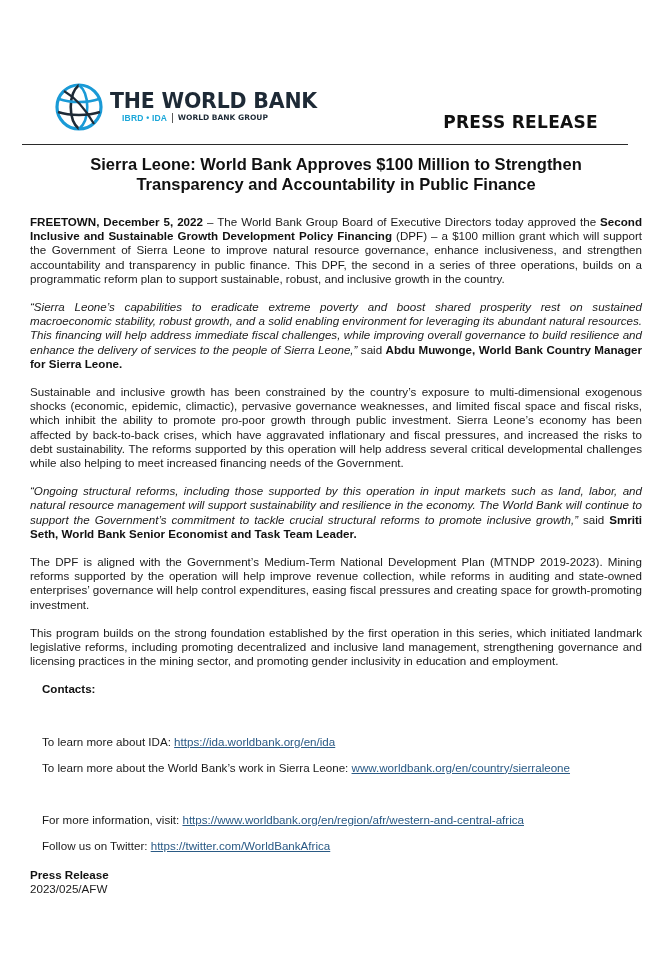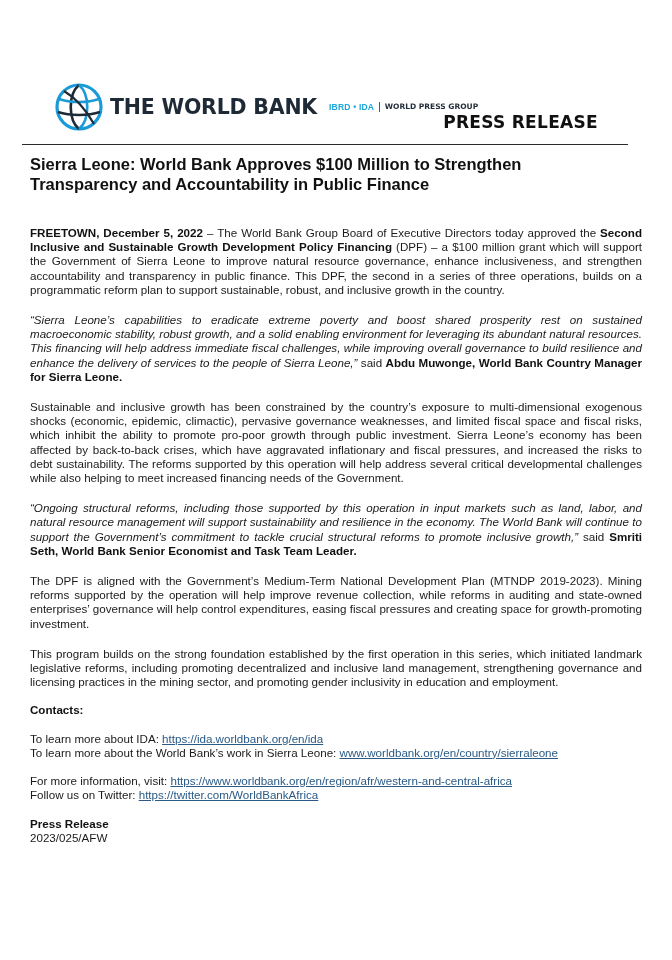--- a/index.html
+++ b/index.html
@@ -8,47 +8,47 @@
       font-family: "Liberation Sans", sans-serif; color: #1a1a1a;
     }
     .header {
       position: absolute; left: 22px; top: 80px; width: 606px; height: 64px;
       border-bottom: 1.5px solid #2a2a2a;
     }
     .logo {
       position: absolute; left: 32px; top: 2px; display: flex; align-items: center;
     }
     .globe { width: 50px; height: 50px; }
-    .logo-text { margin-left: 6px; display: flex; }
+    .logo-text { margin-left: 6px; display: flex; flex-direction: column; }
     .logo-title {
       font-family: "DejaVu Sans", sans-serif; font-weight: bold; font-size: 20.5px;
       color: #1e2a36; letter-spacing: -0.2px; line-height: 22px;
     }
     .logo-sub { display: flex; align-items: center; font-size: 8.5px; line-height: 12px; padding-left: 12px; }
     .logo-sub .ibrd { color: #1aa7d9; font-weight: bold; letter-spacing: 0.2px; }
     .logo-sub .sep { color: #333; margin: 0 4px; font-size: 10px; }
     .logo-sub .group { color: #1e2a36; font-weight: bold; font-family: "DejaVu Sans", sans-serif; font-size: 7.5px; }
     .press-badge {
       position: absolute; right: 30px; top: 32px;
       font-family: "DejaVu Sans", sans-serif; font-weight: bold; font-size: 17px;
       color: #111; letter-spacing: 0.3px;
     }
     .headline {
       position: absolute; left: 30px; top: 154px; width: 612px;
-      font-weight: bold; font-size: 16.5px; line-height: 20px; color: #111;
+      text-align: center; font-weight: bold; font-size: 16.5px; line-height: 20px; color: #111;
     }
     .body {
       position: absolute; left: 30px; top: 210px; width: 612px;
       font-size: 11.6px; line-height: 14.2px; color: #1a1a1a;
     }
-    .body p { margin: 16px 0 14px 0; text-align: justify; }
+    .body p { margin: 5px 0 14px 0; text-align: justify; }
     .body p.quote { font-style: italic; }
     .body p.quote .plain { font-style: normal; }
     .body b { font-weight: bold; font-style: normal; color: #111; }
-    .contacts-block p { margin: 0; text-align: left; }
+    .contacts-block p { margin: 12px; text-align: left; }
     .gap { height: 14px; }
     a.link { color: #2a5a85; text-decoration: underline; }
     .release-block { margin-top: 14px; }
     .release-block div { line-height: 14.2px; }
   </style>
 </head>
 <body>
 
 <div class="header">
   <div class="logo">
@@ -58,21 +58,21 @@
       <path d="M25 3 C36 12 36 38 25 47" fill="none" stroke="#1a9ad6" stroke-width="2.6"></path>
       <path d="M5 17 C16 21 34 21 45 17" fill="none" stroke="#1a9ad6" stroke-width="2.4"></path>
       <path d="M4 30 C16 34 34 34 46 30" fill="none" stroke="#1e2a36" stroke-width="2.4"></path>
       <path d="M10 9 C22 16 32 28 40 42" fill="none" stroke="#1e2a36" stroke-width="2.2"></path>
     </svg>
     <div class="logo-text">
       <span class="logo-title">THE WORLD BANK</span>
       <div class="logo-sub">
         <span class="ibrd">IBRD • IDA</span>
         <span class="sep">|</span>
-        <span class="group">WORLD PRESS GROUP</span>
+        <span class="group">WORLD BANK GROUP</span>
       </div>
     </div>
   </div>
   <div class="press-badge">PRESS RELEASE</div>
 </div>
 
 <div class="headline">
   <div>Sierra Leone: World Bank Approves $100 Million to Strengthen</div>
   <div>Transparency and Accountability in Public Finance</div>
 </div>

